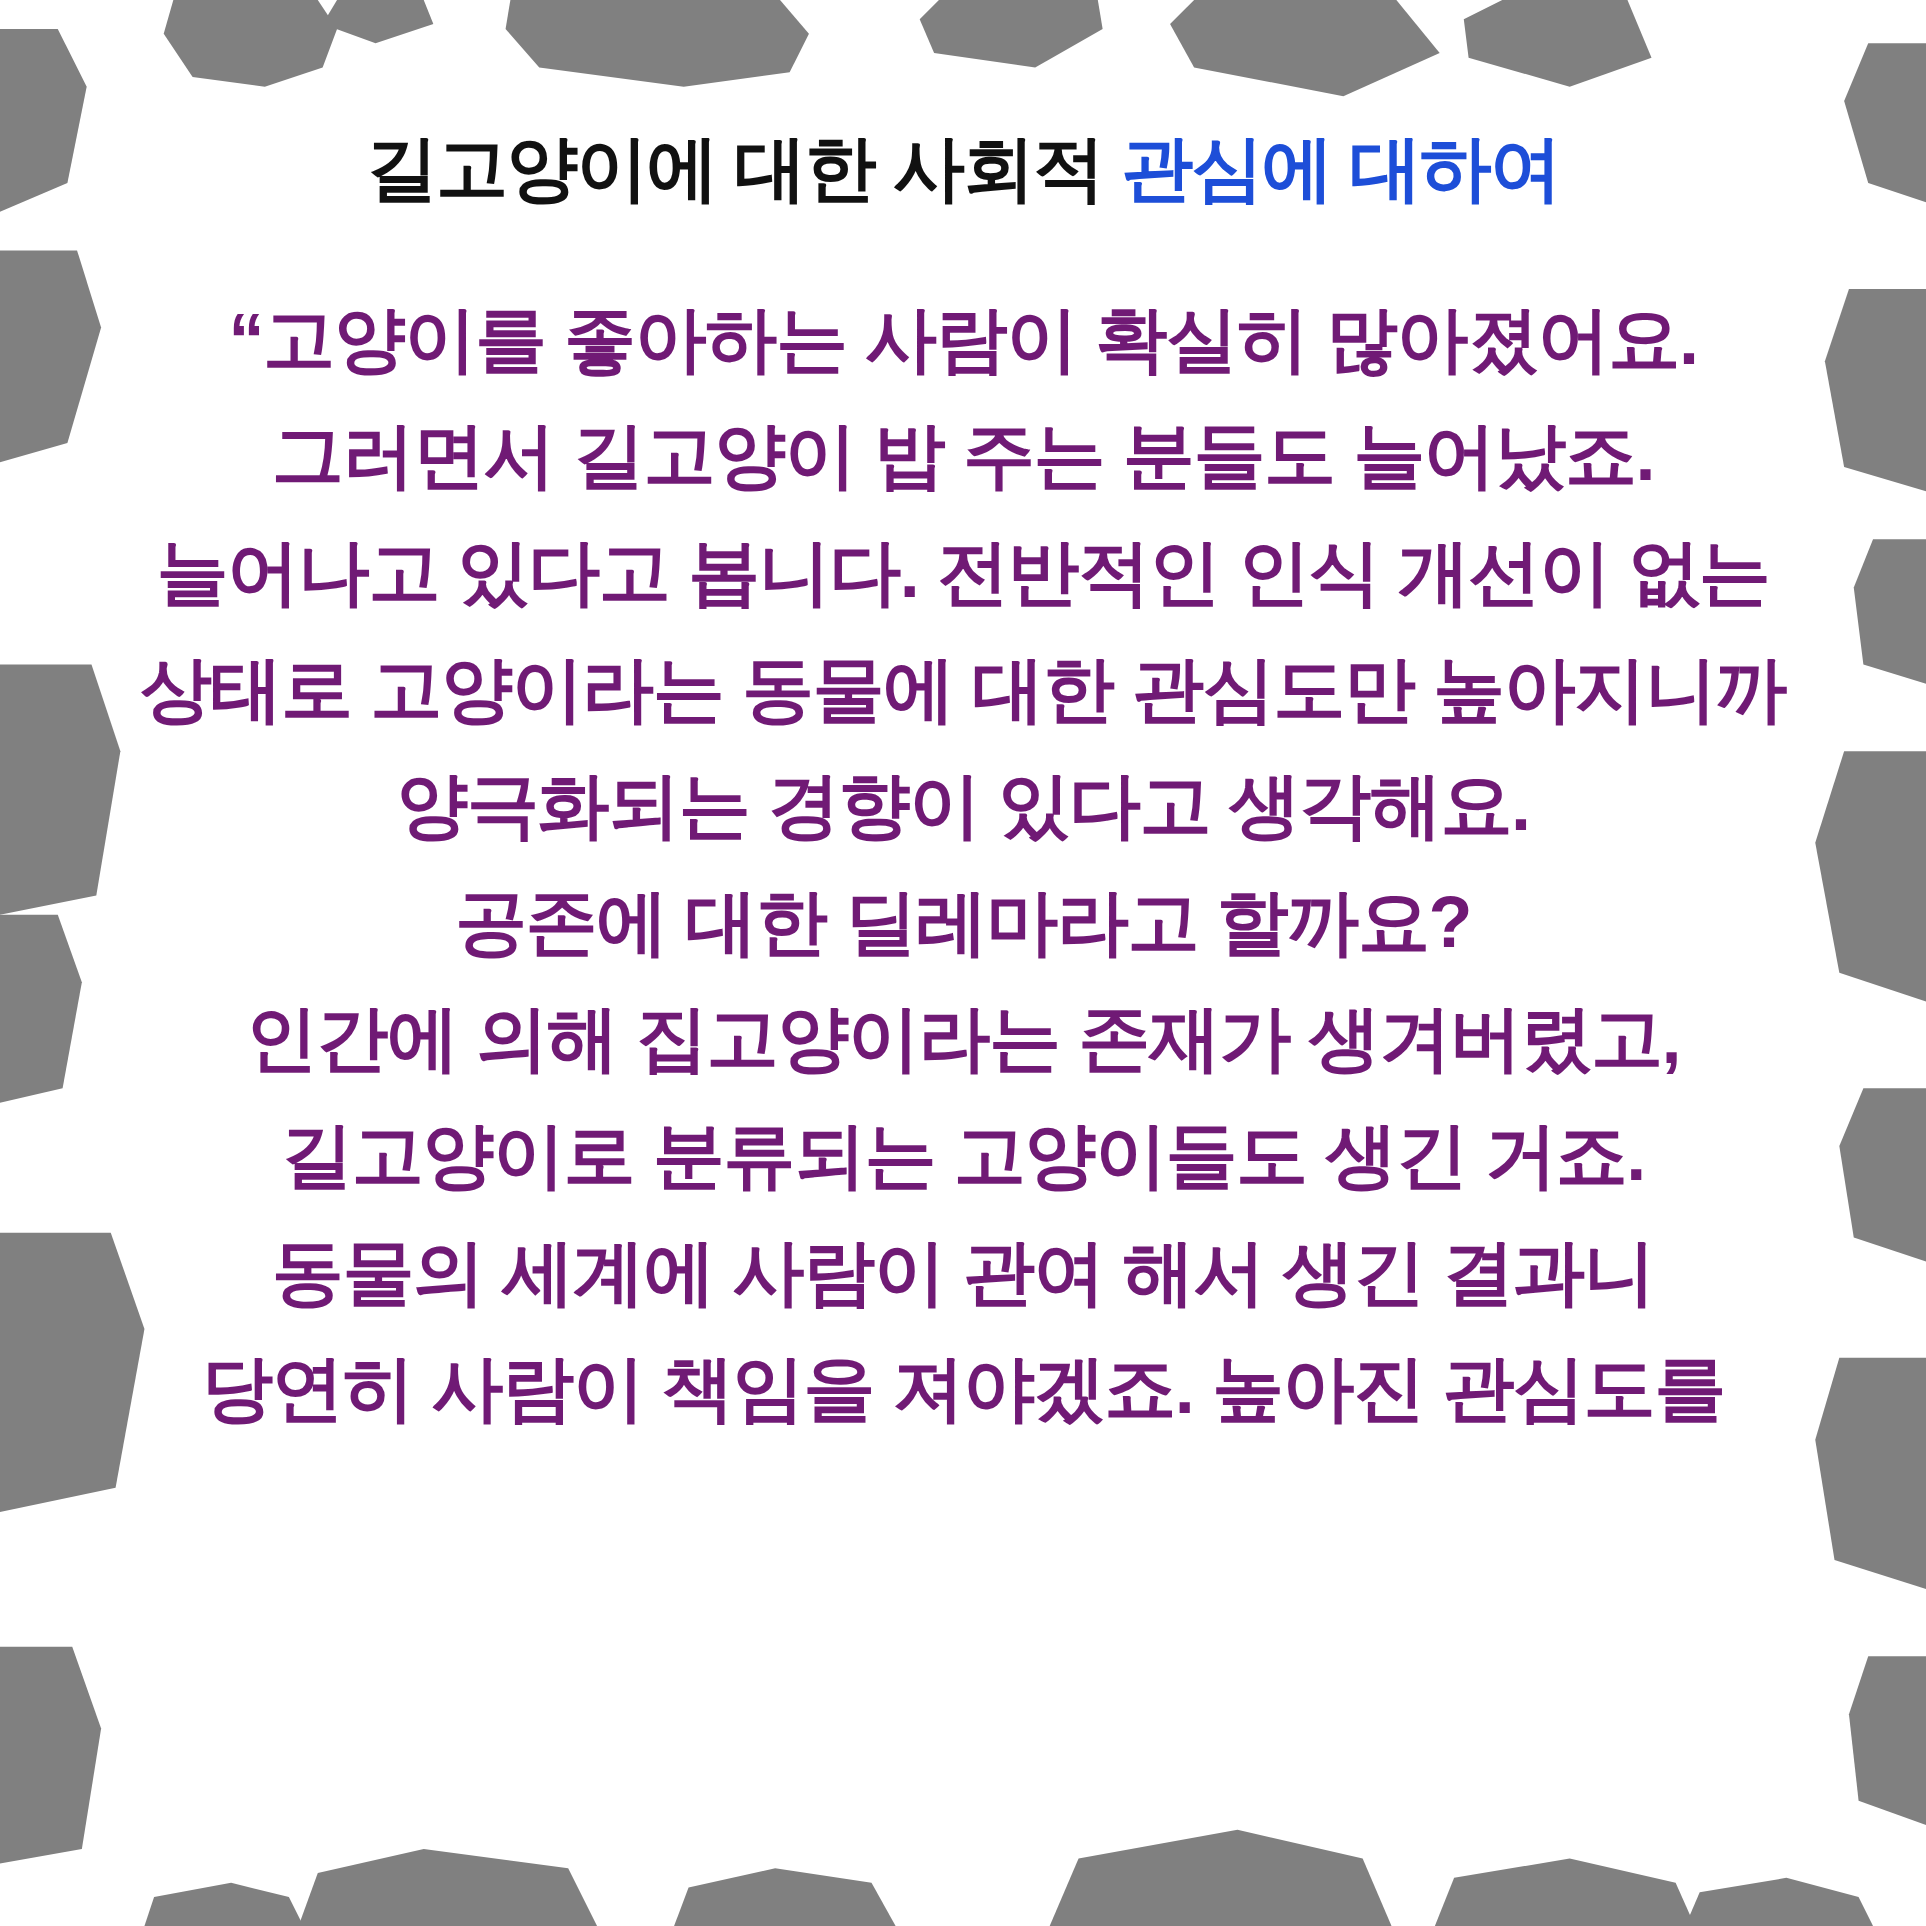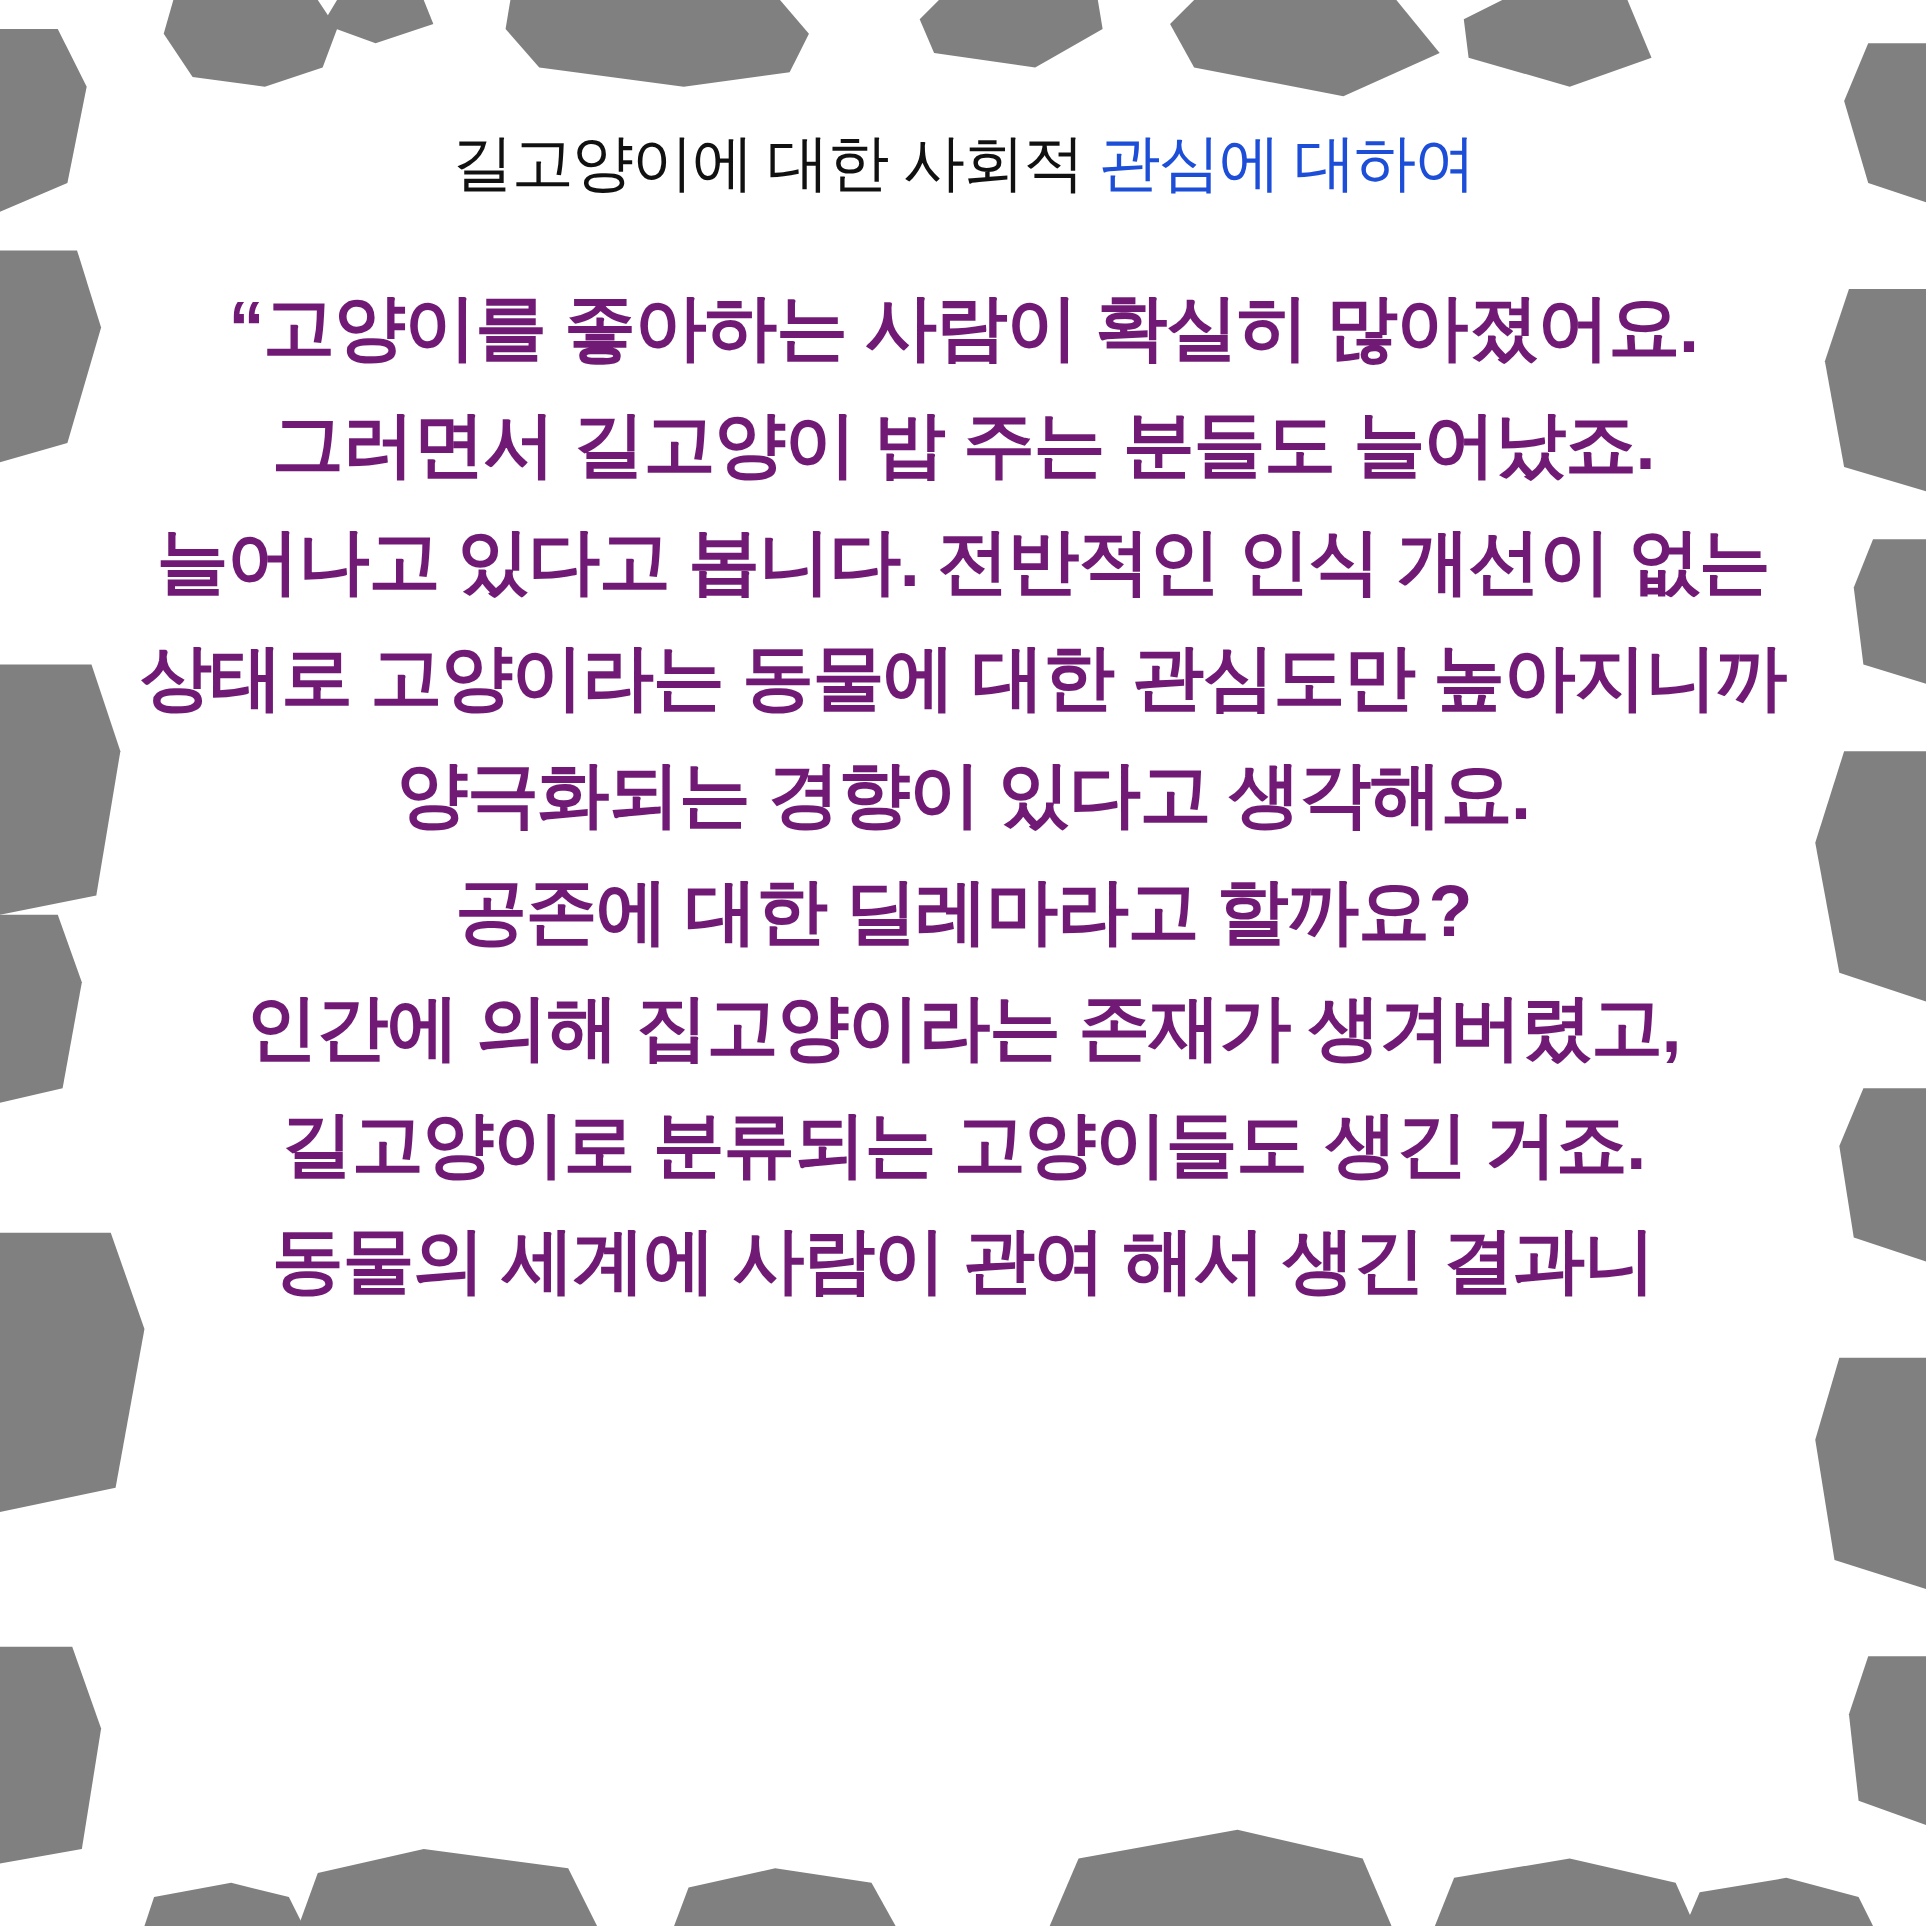--- a/index.html
+++ b/index.html
@@ -47,22 +47,22 @@
 
   .title-block {
     margin-top: 128px;
     width: 1685px;
     text-align: center;
     white-space: nowrap;
   }
   .title-main,
   .title-accent {
     font-family: "Liberation Sans", sans-serif;
-    font-size: 62px;
-    font-weight: normal;
+    font-size: 72px;
+    font-weight: bold;
     letter-spacing: -1.9px;
     line-height: 1.12;
   }
   .title-main { color: #111111; }
   .title-accent { color: #1d4ed8; }
 
   .quote-block {
     margin-top: 72px;
     width: 1753px;
     text-align: center;
@@ -127,17 +127,18 @@
     <div class="quote-block">
       <div class="quote-line">“고양이를 좋아하는 사람이 확실히 많아졌어요.</div>
       <div class="quote-line">그러면서 길고양이 밥 주는 분들도 늘어났죠.</div>
       <div class="quote-line">늘어나고 있다고 봅니다. 전반적인 인식 개선이 없는</div>
       <div class="quote-line">상태로 고양이라는 동물에 대한 관심도만 높아지니까</div>
       <div class="quote-line">양극화되는 경향이 있다고 생각해요.</div>
       <div class="quote-line">공존에 대한 딜레마라고 할까요?</div>
       <div class="quote-line">인간에 의해 집고양이라는 존재가 생겨버렸고,</div>
       <div class="quote-line">길고양이로 분류되는 고양이들도 생긴 거죠.</div>
       <div class="quote-line">동물의 세계에 사람이 관여 해서 생긴 결과니</div>
+      <div class="quote-line">당연히 사람이 책임을 져야겠죠. 높아진 관심도를</div>
     </div>
 
   </div>
 </div>
 
 
 </body></html>

